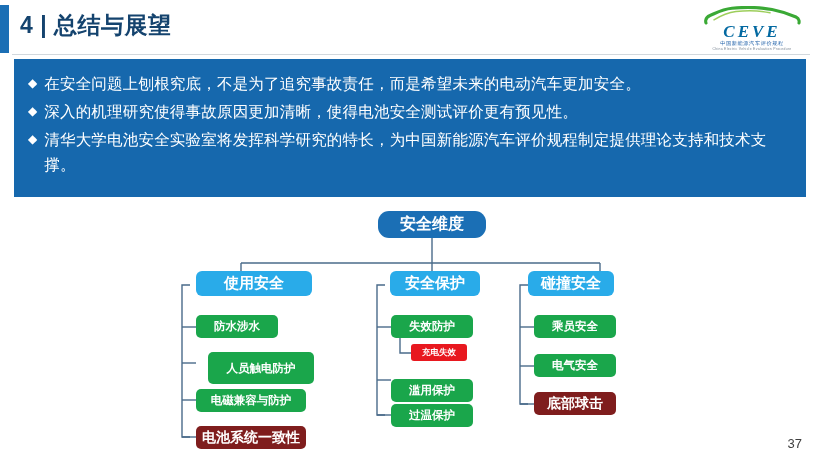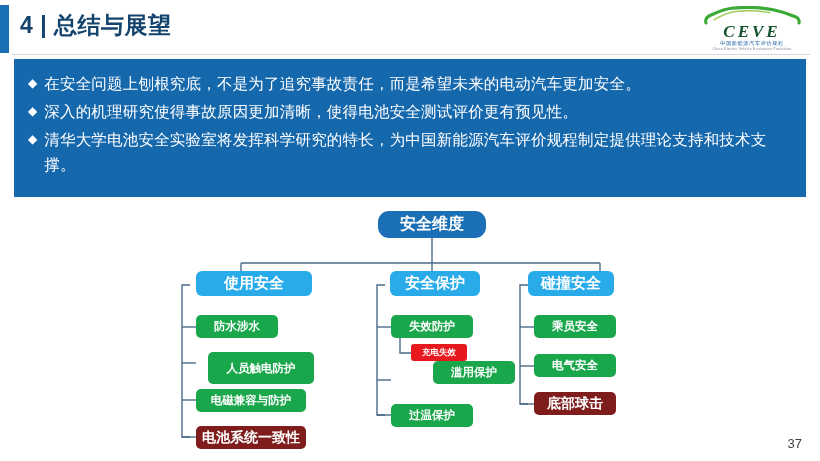--- a/index.html
+++ b/index.html
@@ -63,21 +63,21 @@
   #logo-car {
     display: block;
     margin: 0 auto;
   }
   #logo-wordmark {
     font-family: "Liberation Serif", "DejaVu Serif", serif;
     font-style: italic;
     font-weight: bold;
     font-size: 17px;
     letter-spacing: 3px;
-    color: #14532d;
+    color: #0369a1;
     line-height: 15px;
     margin-top: -1px;
   }
   #logo-cn {
     font-size: 5.2px;
     color: #1d5fa8;
     letter-spacing: 0.6px;
     line-height: 7px;
     margin-top: 1px;
     white-space: nowrap;
@@ -257,21 +257,21 @@
     <div class="node node-l2" style="left:390px; top:74px; width:90px; height:25px;">安全保护</div>
     <div class="node node-l2" style="left:528px; top:74px; width:86px; height:25px;">碰撞安全</div>
 
     <div class="node node-green" style="left:196px; top:118px; width:82px; height:23px;">防水涉水</div>
     <div class="node node-green" style="left:208px; top:155px; width:106px; height:32px;">人员触电防护</div>
     <div class="node node-green" style="left:196px; top:192px; width:110px; height:23px;">电磁兼容与防护</div>
     <div class="node node-red" style="left:196px; top:229px; width:110px; height:23px;">电池系统一致性</div>
 
     <div class="node node-green" style="left:391px; top:118px; width:82px; height:23px;">失效防护</div>
     <div class="node node-red-small" style="left:411px; top:147px; width:56px; height:17px;">充电失效</div>
-    <div class="node node-green" style="left:391px; top:164px; width:82px; height:23px;margin-left:42px;">滥用保护</div>
+    <div class="node node-green" style="left:391px; top:182px; width:82px; height:23px;">滥用保护</div>
     <div class="node node-green" style="left:391px; top:207px; width:82px; height:23px;">过温保护</div>
 
     <div class="node node-green" style="left:534px; top:157px; width:82px; height:23px;">电气安全</div>
     <div class="node node-green" style="left:534px; top:118px; width:82px; height:23px;">乘员安全</div>
     <div class="node node-red" style="left:534px; top:195px; width:82px; height:23px;">底部球击</div>
 
   </div>
 
   <div id="page-number">37</div>
 

